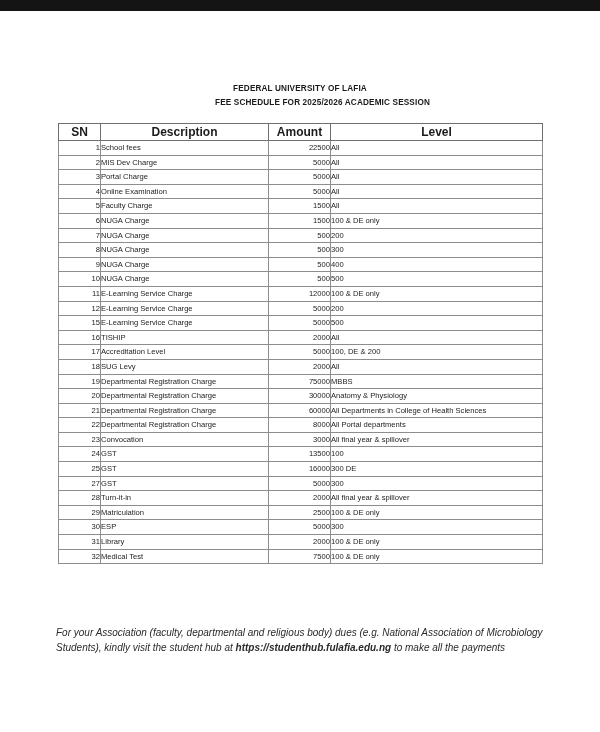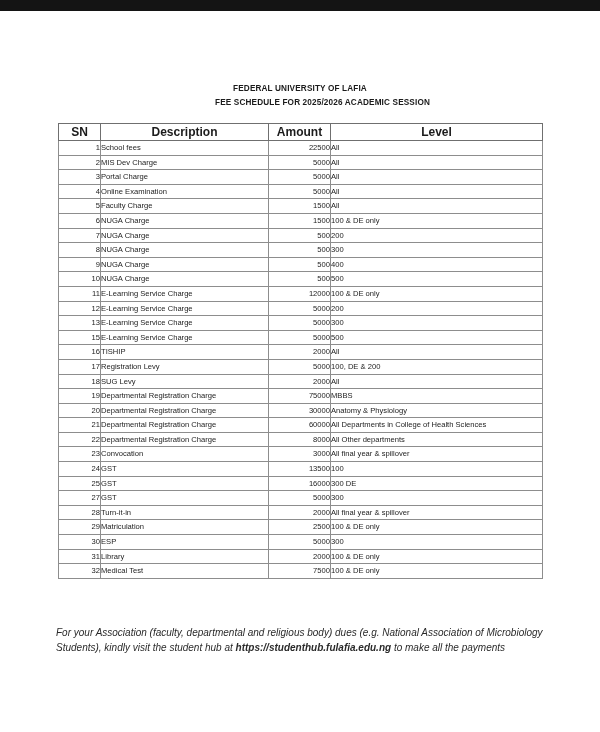--- a/index.html
+++ b/index.html
@@ -202,40 +202,34 @@
           <td class="amt">12000</td>
           <td class="lvl">100 &amp; DE only</td>
         </tr>
         <tr>
           <td class="sn">12</td>
           <td class="desc">E-Learning Service Charge</td>
           <td class="amt">5000</td>
           <td class="lvl">200</td>
         </tr>
         <tr>
-          <td class="sn">13</td>
-          <td class="desc">E-Learning Service Charge</td>
-          <td class="amt">5000</td>
-          <td class="lvl">300</td>
-        </tr>
-        <tr>
           <td class="sn">15</td>
           <td class="desc">E-Learning Service Charge</td>
           <td class="amt">5000</td>
           <td class="lvl">500</td>
         </tr>
         <tr>
           <td class="sn">16</td>
           <td class="desc">TISHIP</td>
           <td class="amt">2000</td>
           <td class="lvl">All</td>
         </tr>
         <tr>
           <td class="sn">17</td>
-          <td class="desc">Registration Levy</td>
+          <td class="desc">Accreditation Level</td>
           <td class="amt">5000</td>
           <td class="lvl">100, DE &amp; 200</td>
         </tr>
         <tr>
           <td class="sn">18</td>
           <td class="desc">SUG Levy</td>
           <td class="amt">2000</td>
           <td class="lvl">All</td>
         </tr>
         <tr>
@@ -253,21 +247,21 @@
         <tr>
           <td class="sn">21</td>
           <td class="desc">Departmental Registration Charge</td>
           <td class="amt">60000</td>
           <td class="lvl">All Departments in College of Health Sciences</td>
         </tr>
         <tr>
           <td class="sn">22</td>
           <td class="desc">Departmental Registration Charge</td>
           <td class="amt">8000</td>
-          <td class="lvl">All Other departments</td>
+          <td class="lvl">All Portal departments</td>
         </tr>
         <tr>
           <td class="sn">23</td>
           <td class="desc">Convocation</td>
           <td class="amt">3000</td>
           <td class="lvl">All final year &amp; spillover</td>
         </tr>
         <tr>
           <td class="sn">24</td>
           <td class="desc">GST</td>

